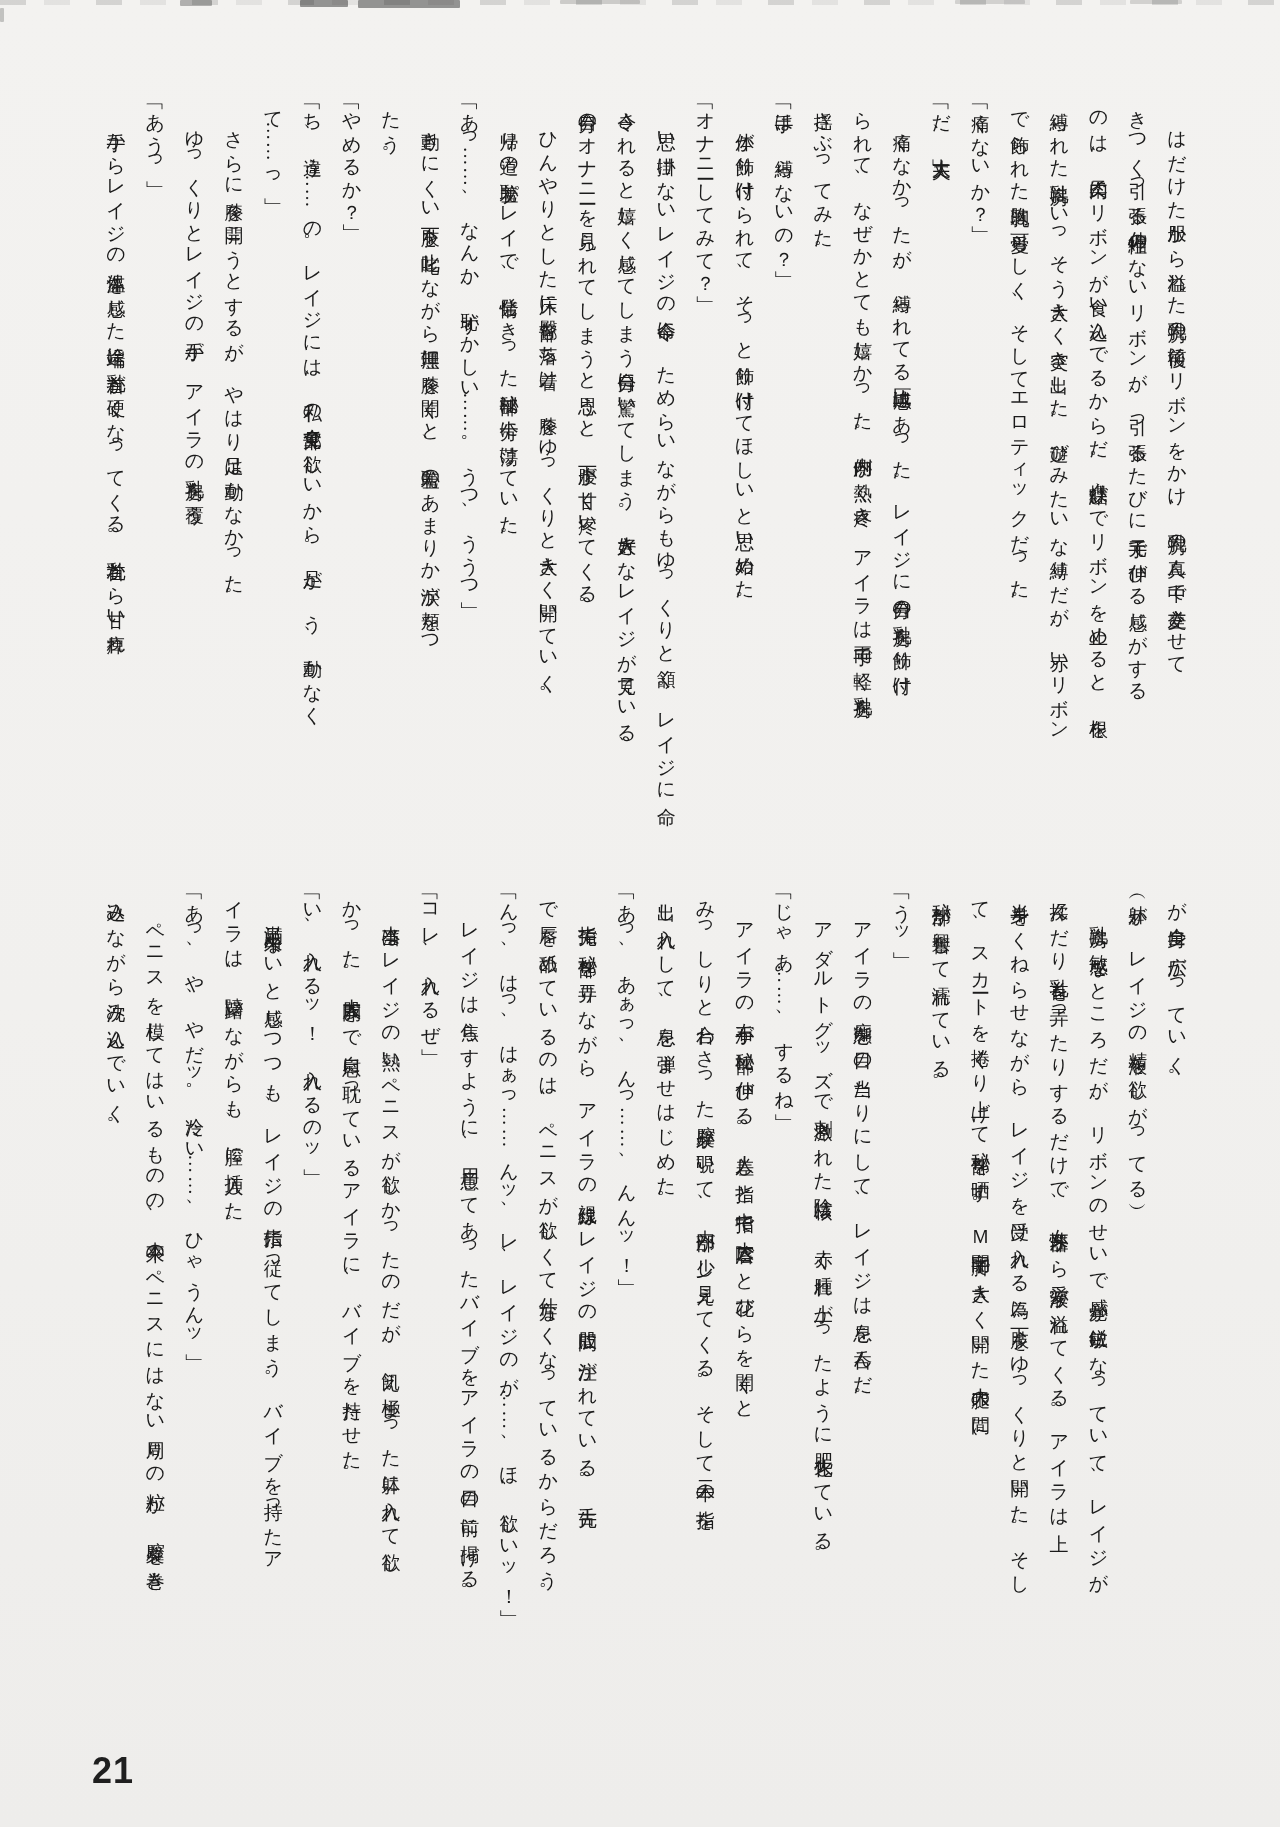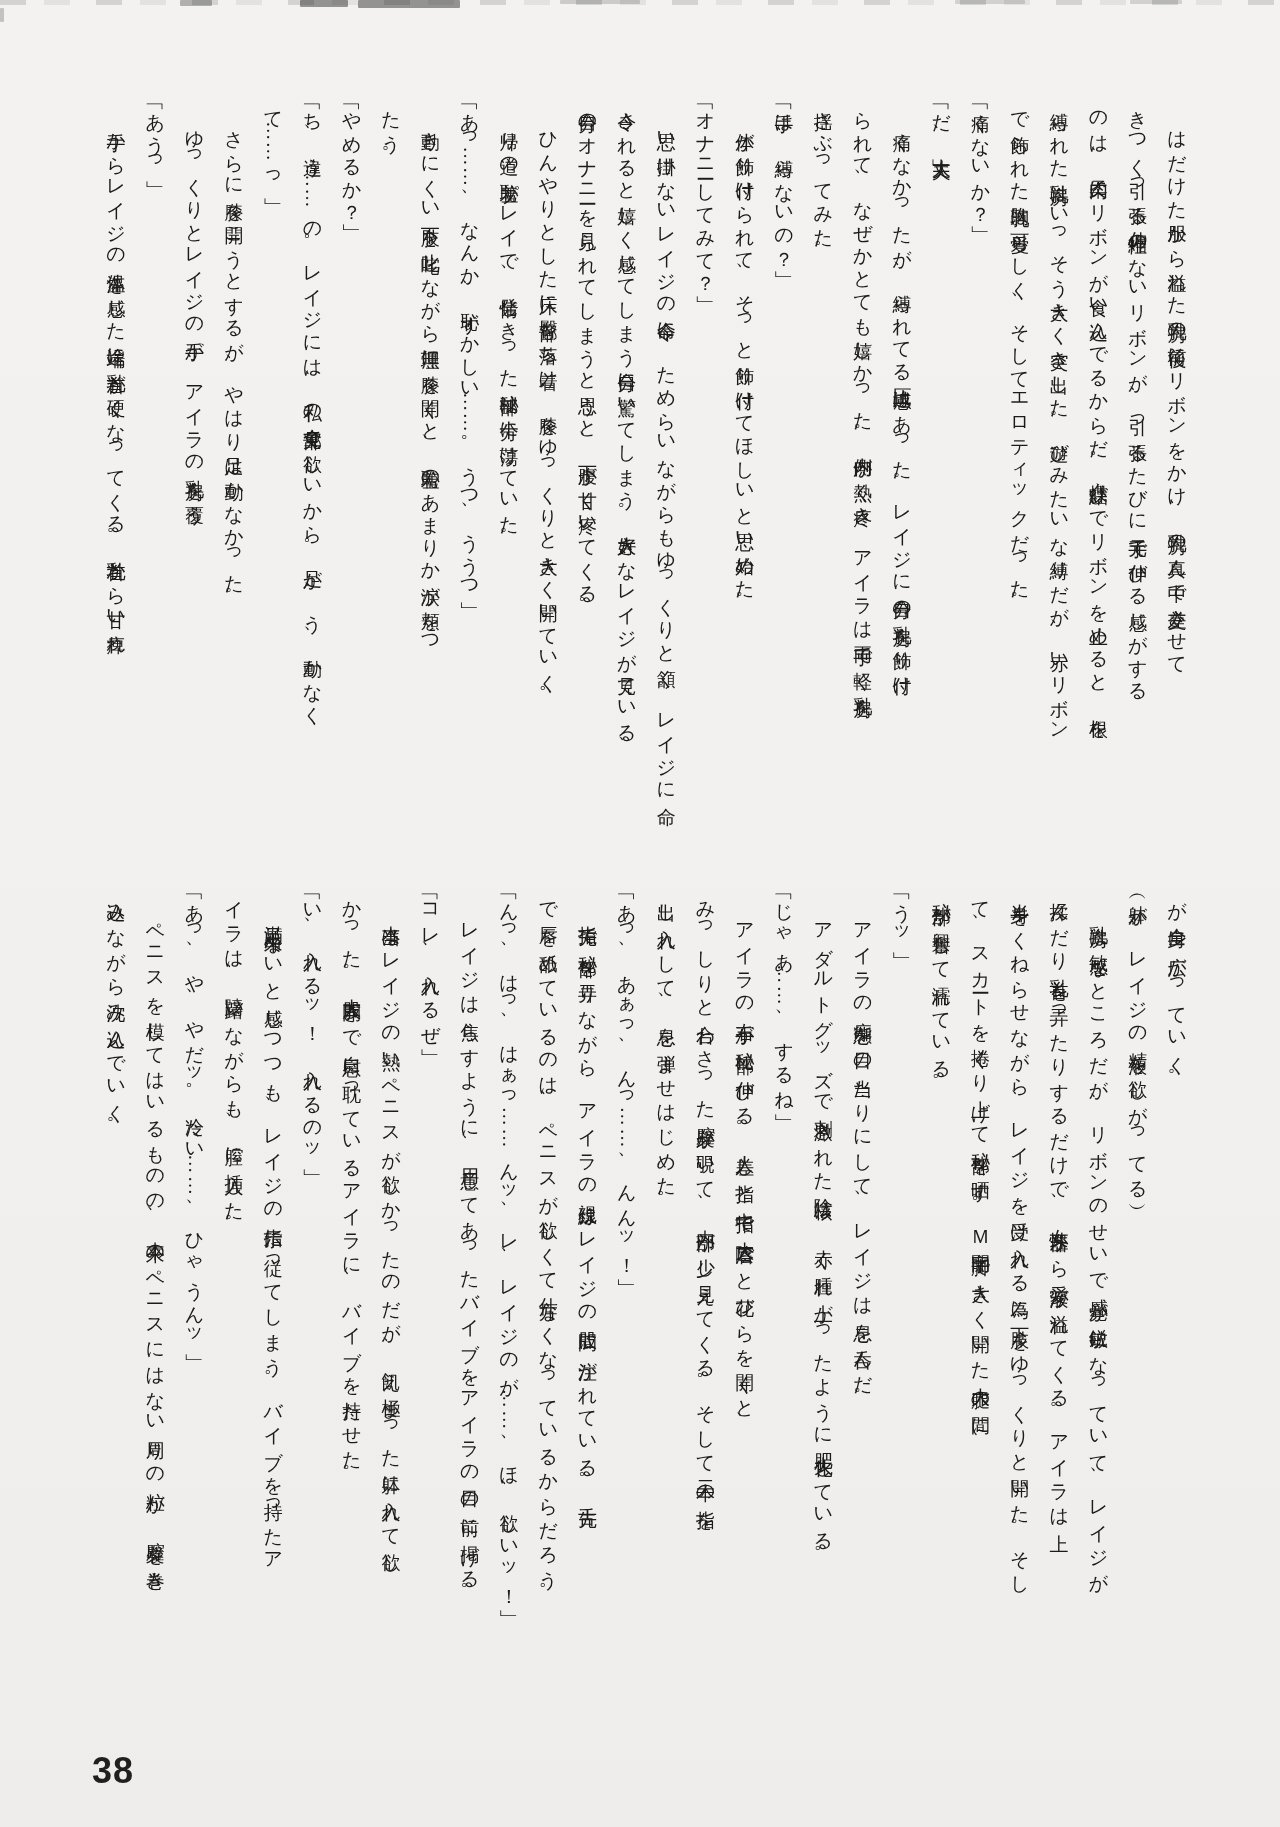--- a/index.html
+++ b/index.html
@@ -108,15 +108,15 @@
       <div class="tcol indent">本当はレイジの熱いペニスが欲しかったのだが、飢え極まった躰に入れて欲し</div>
       <div class="tcol">かった。大股開きで自慰に耽っているアイラに、バイブを持たせた。</div>
       <div class="tcol">「い、入れるッ！　入れるのッ」</div>
       <div class="tcol indent">満足出来ないと感じつつも、レイジの指示に従ってしまう。バイブを持ったア</div>
       <div class="tcol">イラは、躊躇いながらも、膣に挿入した。</div>
       <div class="tcol">「あっ、や、やだッ。冷たい……、ひゃうんッ」</div>
       <div class="tcol indent">ペニスを模してはいるものの、本来のペニスにはない周りの粒が、膣襞を巻き</div>
       <div class="tcol">込みながら沈み込んでいく。</div>
     </div>
 
-  <div class="page-number">38</div>
+  <div class="page-number">21</div>
 
 </div>
 
 </body></html>

